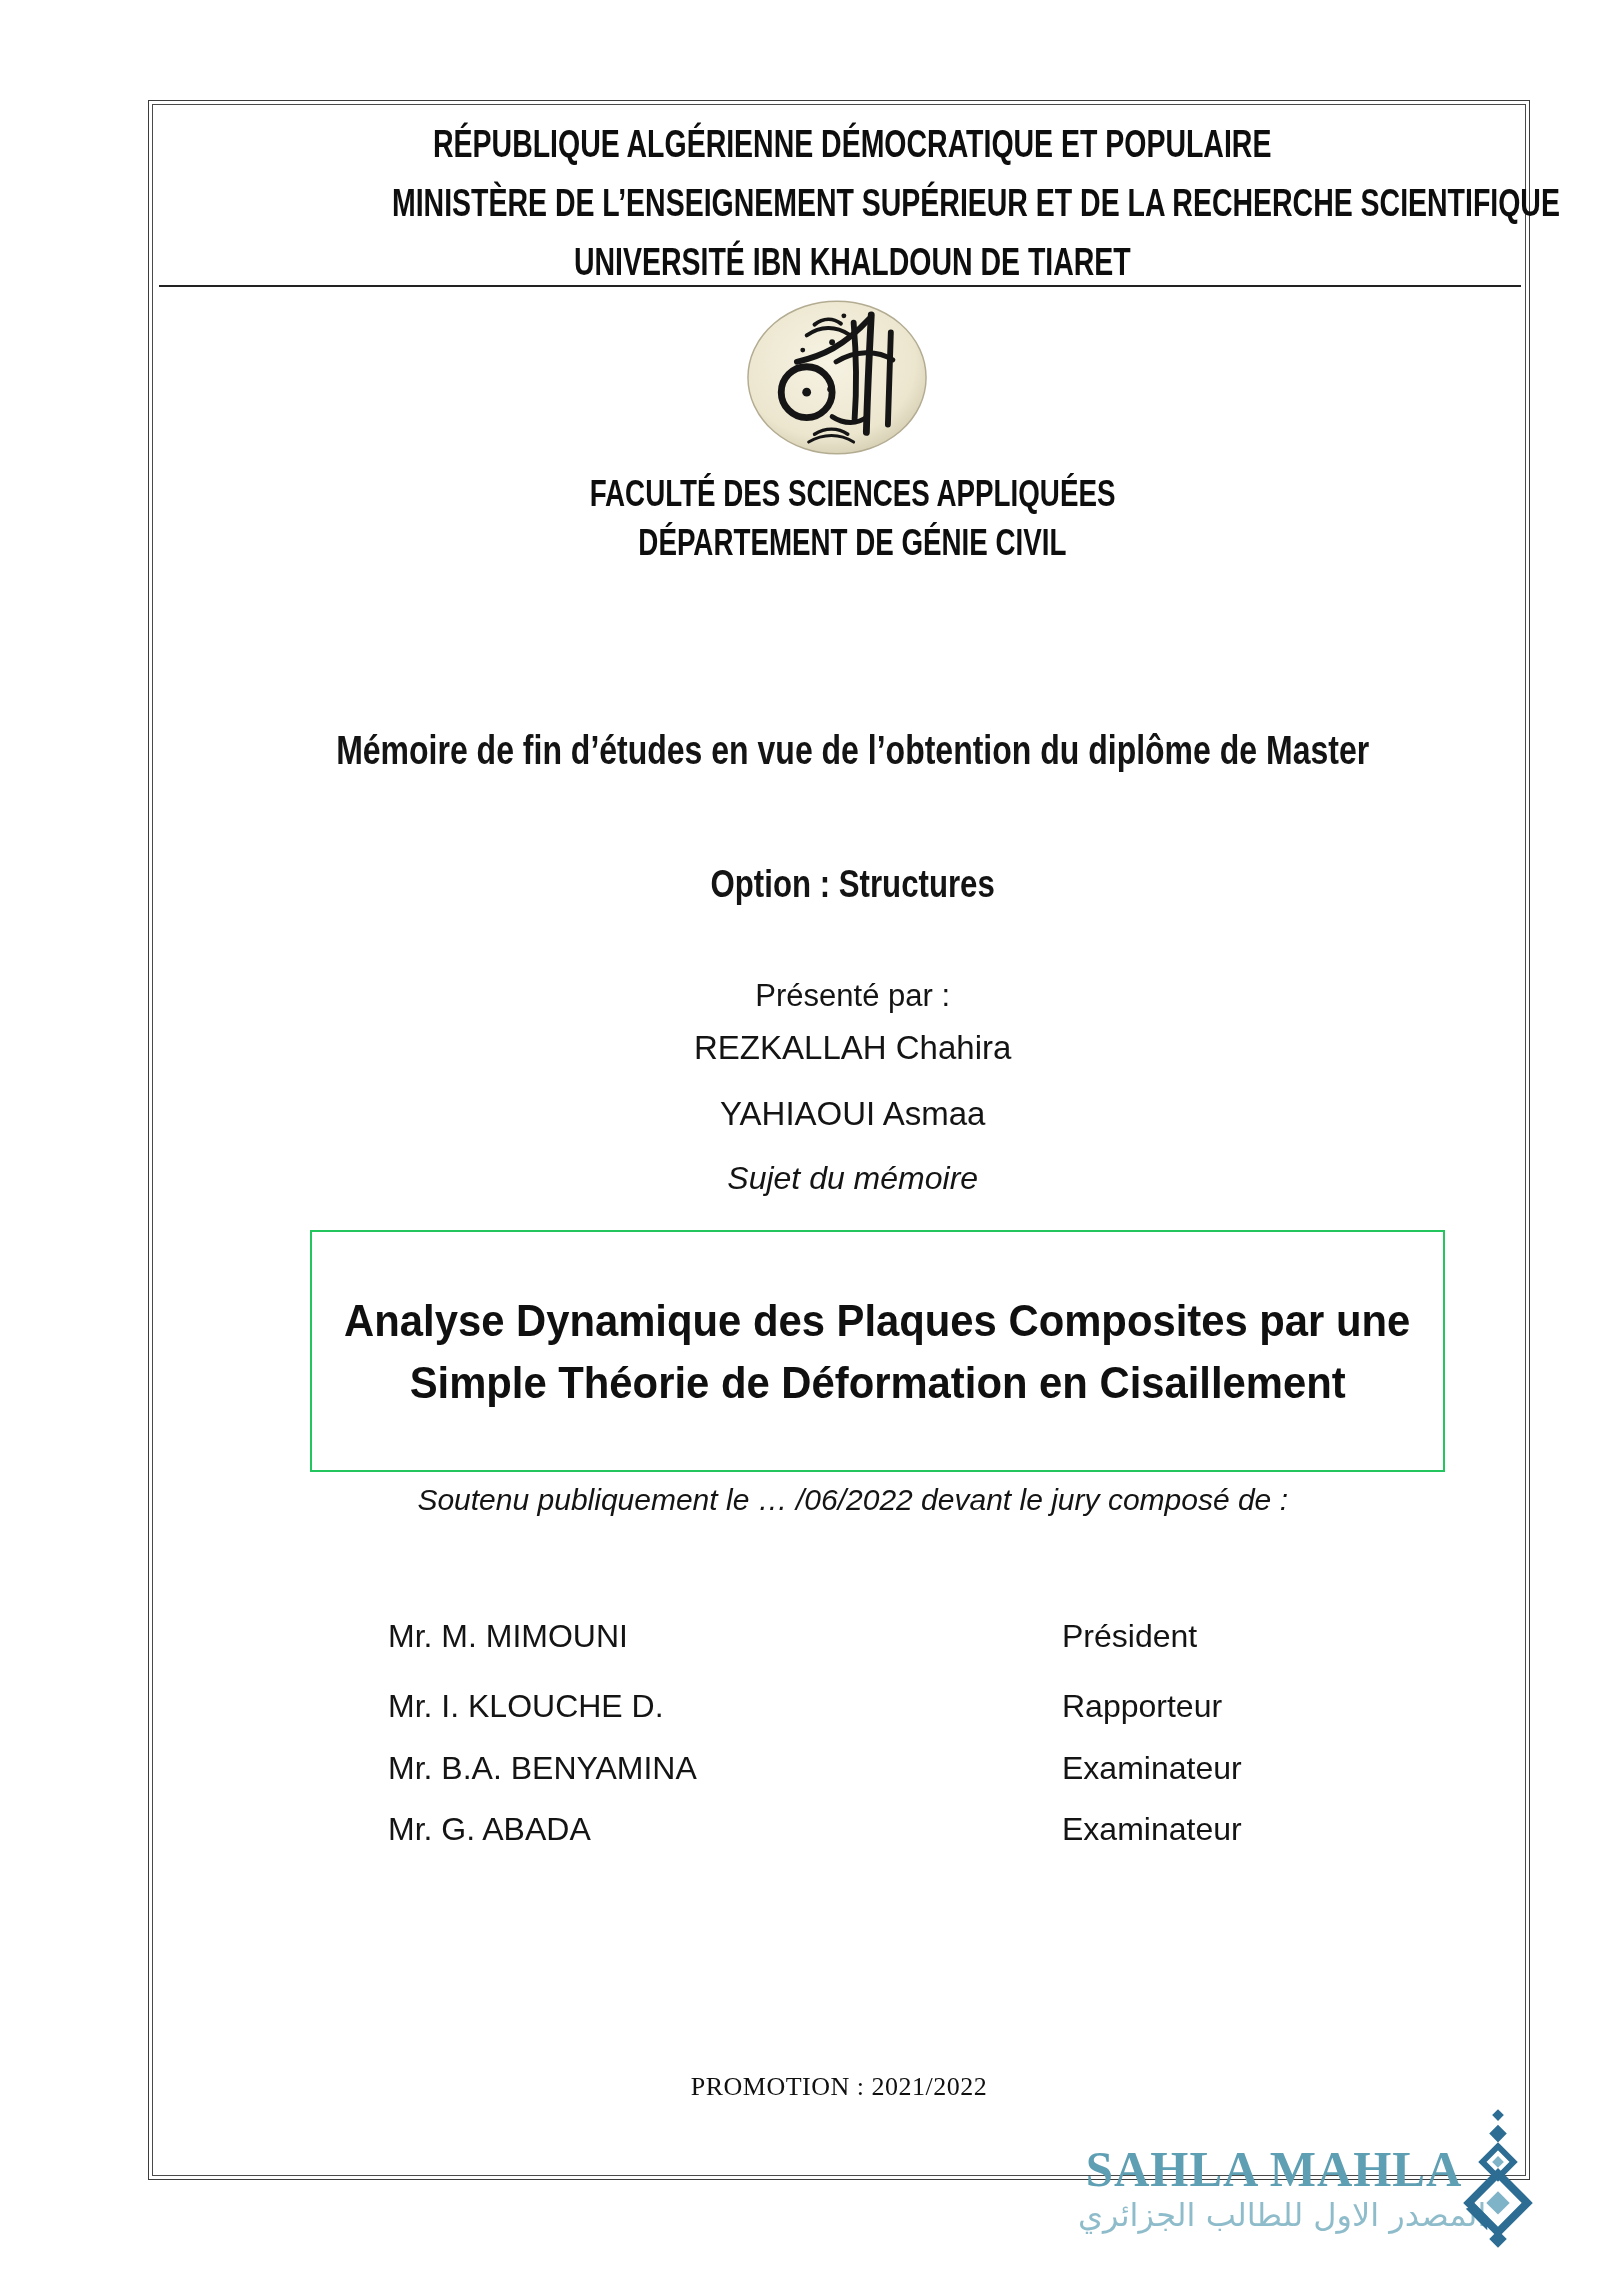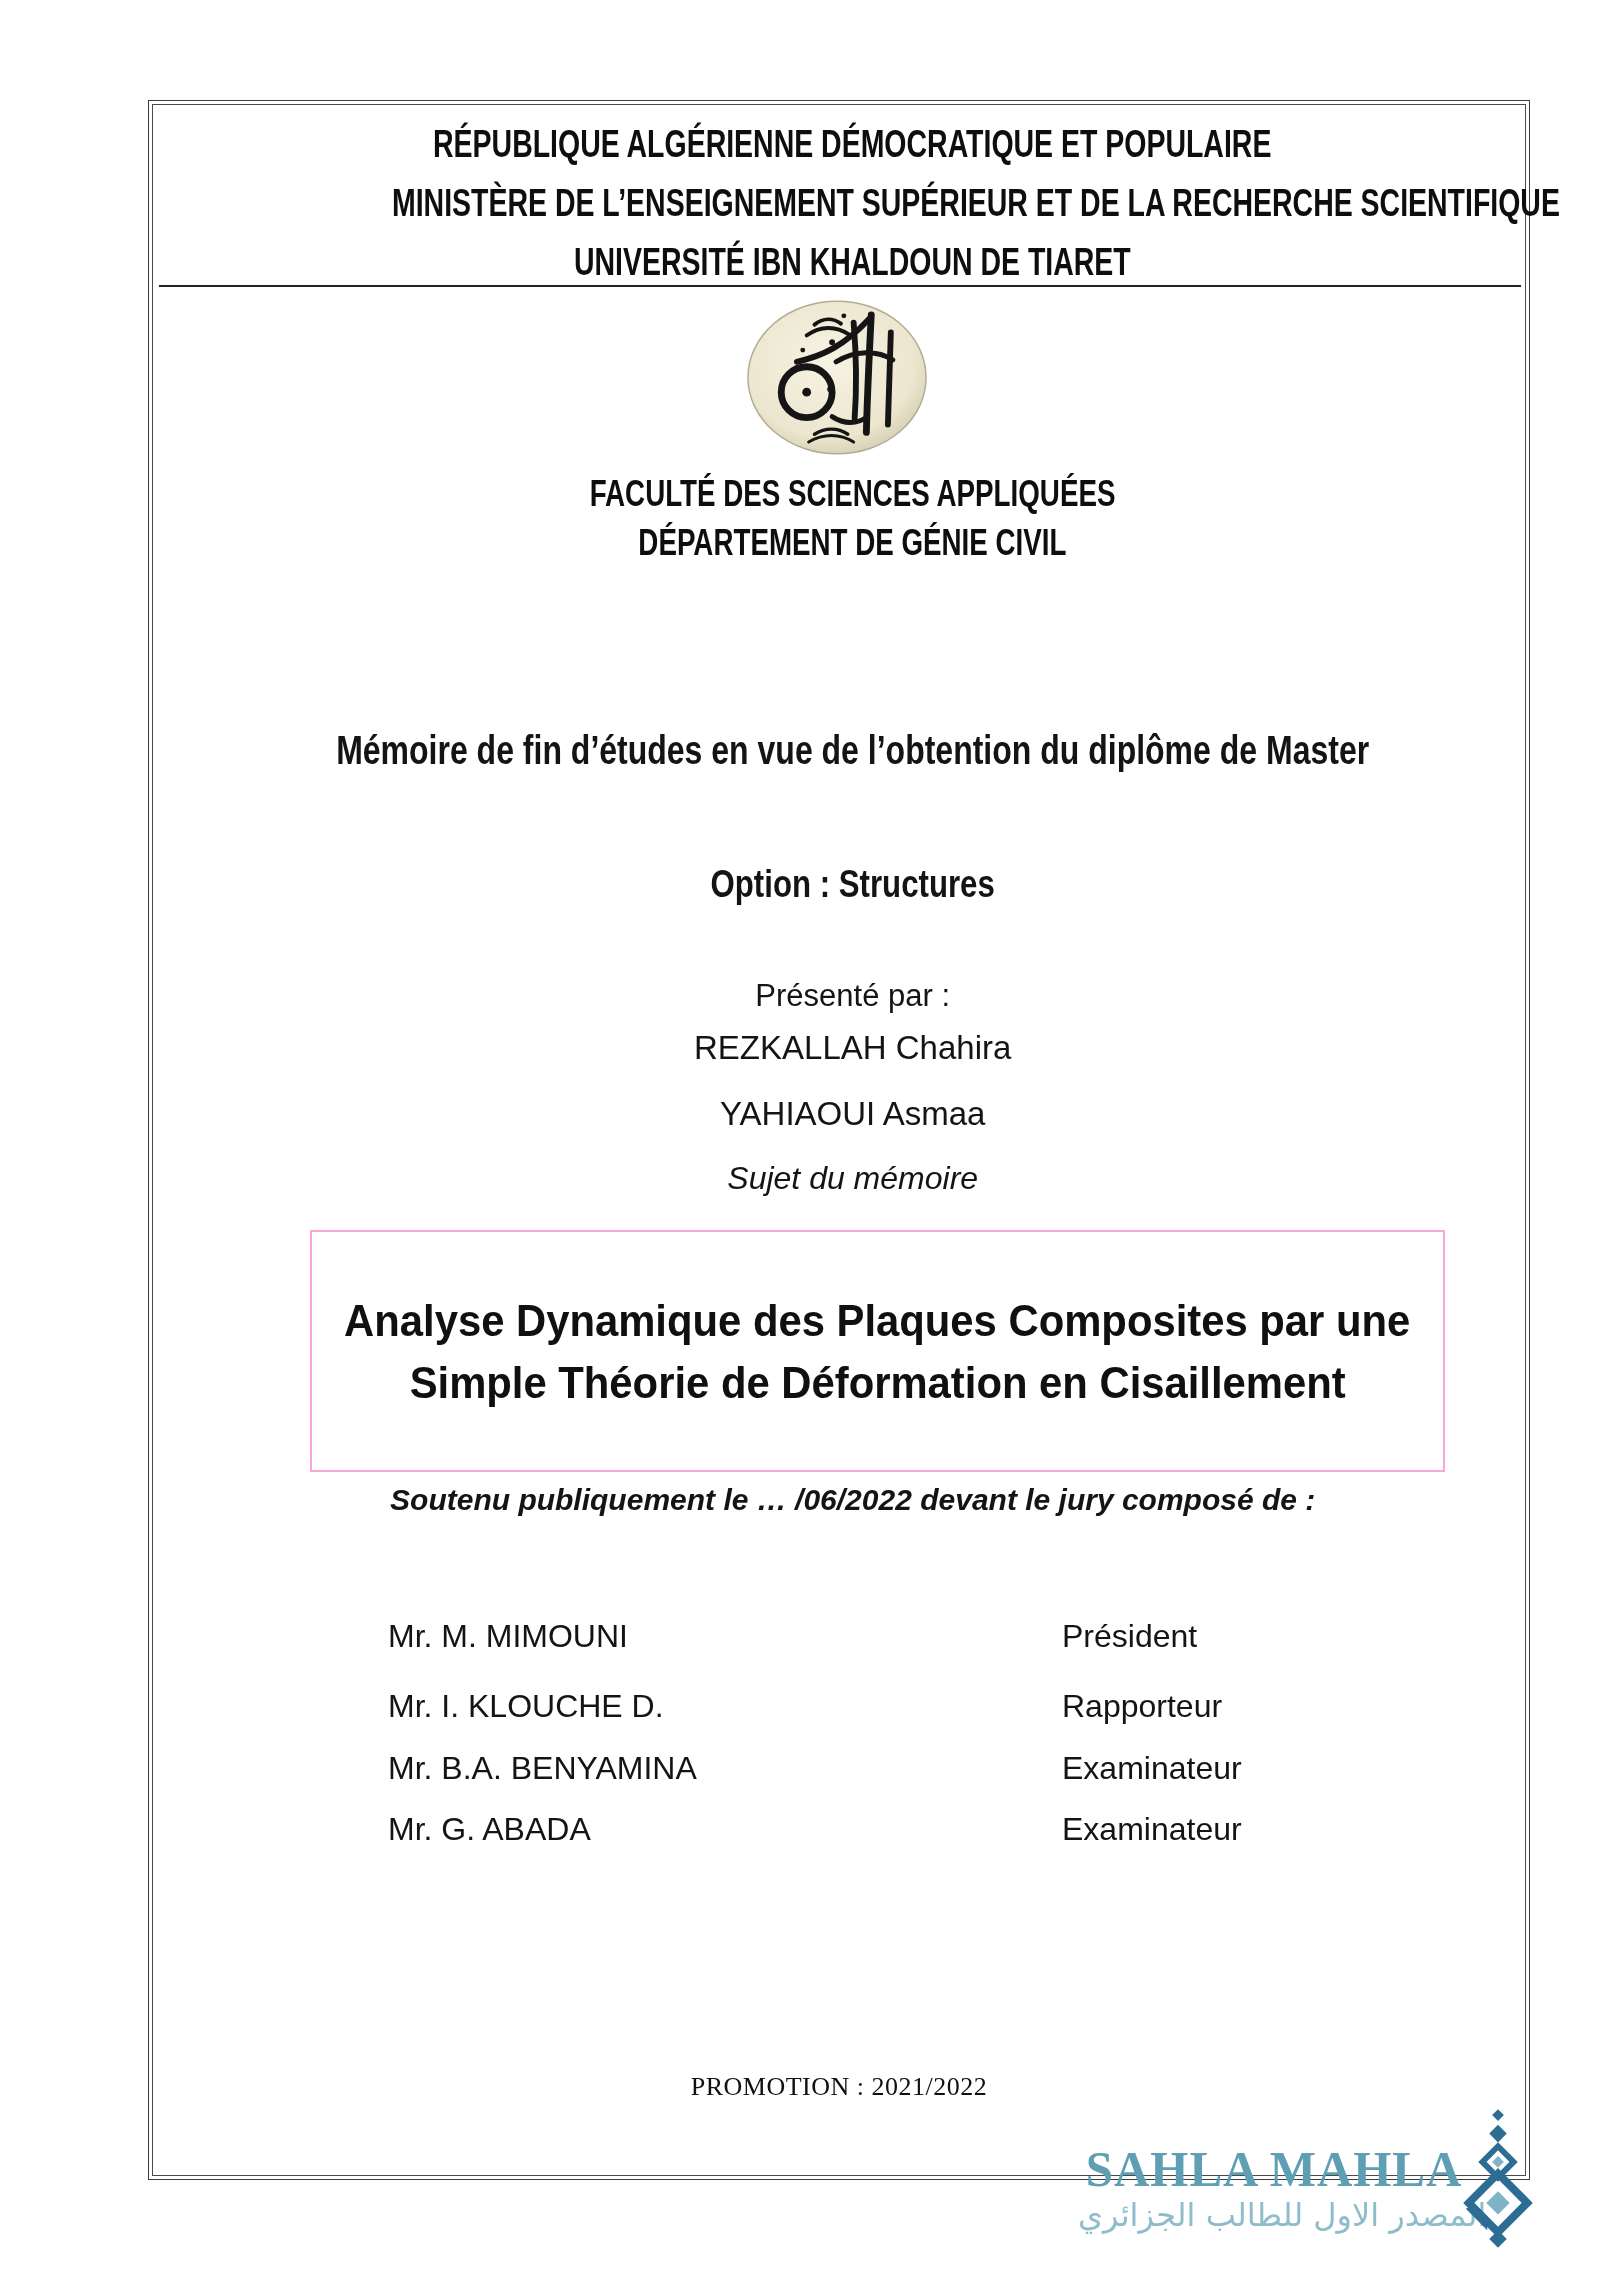--- a/index.html
+++ b/index.html
@@ -20,23 +20,23 @@
   .fac{top:368px;font-size:37px;line-height:49px;font-weight:700;color:#0e0e0e;}
   .dep{top:417px;font-size:37px;line-height:49px;font-weight:700;color:#0e0e0e;}
   .mem{top:625px;font-size:40px;line-height:49px;font-weight:700;}
   .spe{top:692px;font-size:39px;line-height:49px;font-weight:700;}
   .opt{top:758px;font-size:39px;line-height:49px;font-weight:700;}
   .pre{top:873px;font-size:31px;line-height:43px;}
   .au1{top:925px;font-size:33px;line-height:43px;text-align:center;}
   .au2{top:991px;font-size:33px;line-height:43px;}
   .suj{top:1056px;font-size:32px;line-height:43px;font-style:italic;}
   .titlebox{position:absolute;left:161px;top:1129px;width:1135px;height:242px;
-            border:2px solid #f9a8d4;box-sizing:border-box;text-align:center;padding-top:58px;}
+            border:2px solid #22c55e;box-sizing:border-box;text-align:center;padding-top:58px;}
   .titlebox .tl{font-size:44px;line-height:62px;font-weight:700;color:#101010;}
-  .sout{top:1379px;font-size:30px;line-height:39px;font-style:italic;font-weight:bold;}
+  .sout{top:1379px;font-size:30px;line-height:39px;font-style:italic;}
   .jrow{position:absolute;left:0;width:100%;height:39px;font-size:32px;line-height:39px;}
   .jname{position:absolute;left:239px;white-space:nowrap;}
   .jrole{position:absolute;left:913px;white-space:nowrap;}
   .promo{top:1964px;font-size:26px;line-height:43px;font-family:"Liberation Serif",serif;
          letter-spacing:0.5px;padding-left:0;color:#101010;}
   
   .wm{position:absolute;left:1078px;top:2145px;width:382px;text-align:center;z-index:6;}
   .wm-brand{font-family:"Liberation Serif",serif;font-weight:700;font-size:51px;line-height:49px;
             letter-spacing:1px;white-space:nowrap;display:inline-block;transform:scaleX(.96);transform-origin:50% 50%;}
   .wm-ar{font-family:"DejaVu Sans",sans-serif;font-size:32px;line-height:39px;margin-top:2px;white-space:nowrap;}

